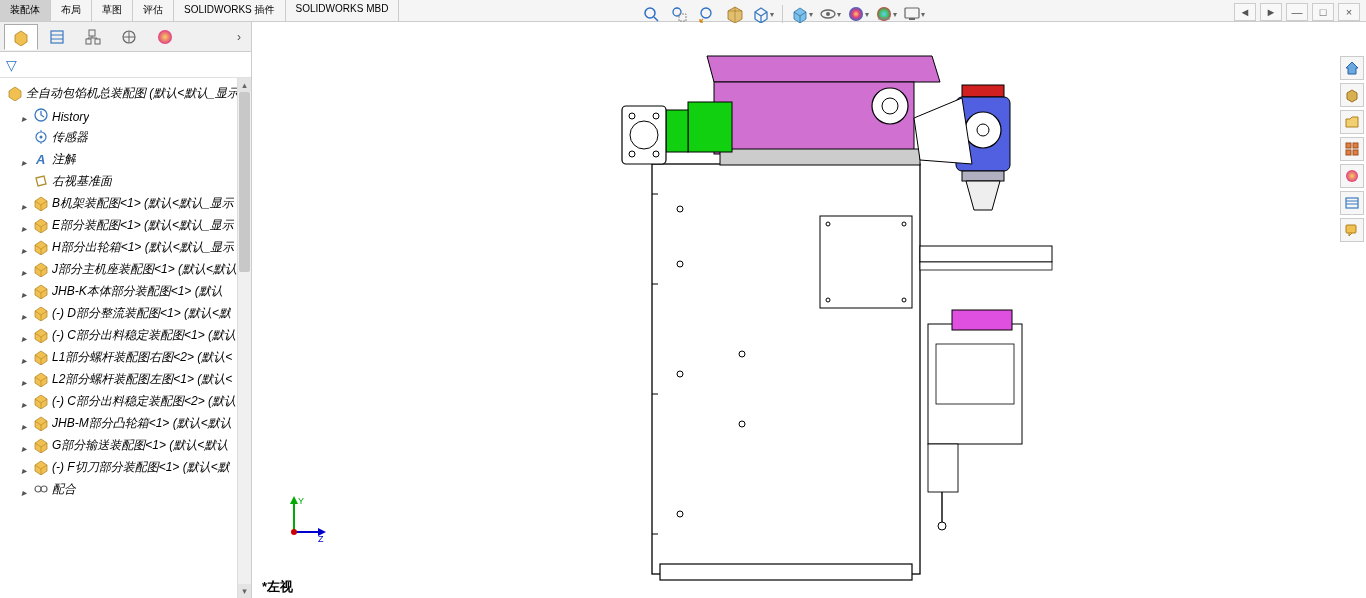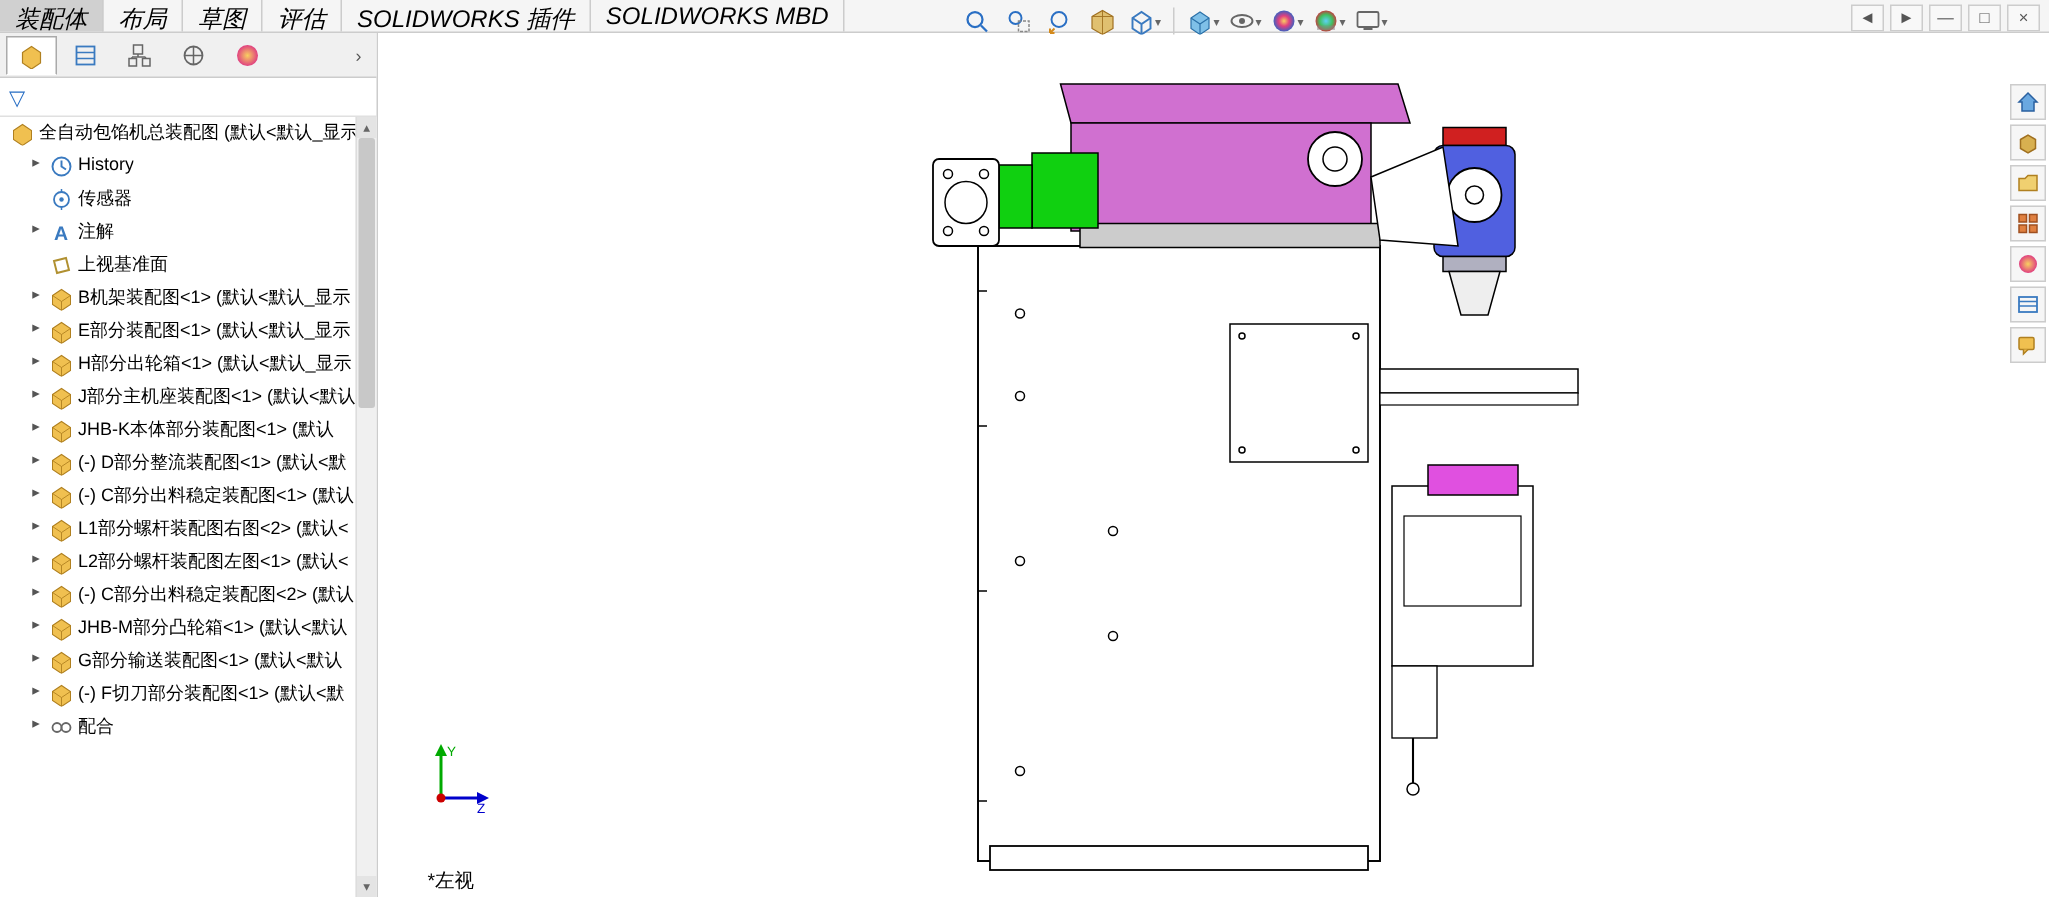--- a/index.html
+++ b/index.html
@@ -1,19 +1,19 @@
 <!DOCTYPE html>
 <html><head>
 <meta charset="utf-8">
 <style>
   * { box-sizing: border-box; margin: 0; padding: 0; }
   body { font-family: "Microsoft YaHei", sans-serif; font-size: 12px; background: #fff; overflow: hidden; width: 1366px; height: 598px; position: relative; }
   
   .top-tabs { display: flex; height: 22px; background: #f5f5f5; border-bottom: 1px solid #ccc; }
-  .top-tab { padding: 3px 10px; border-right: 1px solid #ccc; cursor: pointer; white-space: nowrap; font-size: 16px; font-style: italic; }
+  .top-tab { padding: 3px 10px; border-right: 1px solid #ccc; cursor: pointer; white-space: nowrap; font-size: 10px; }
   .top-tab.active { background: #d0d0d0; }
   
   .hud-toolbar { position: absolute; top: 3px; left: 640px; display: flex; gap: 6px; align-items: center; z-index: 10; }
   .hud-icon { width: 22px; height: 22px; display: flex; align-items: center; justify-content: center; cursor: pointer; }
   .hud-sep { width: 1px; height: 18px; background: #ccc; margin: 0 2px; }
   .dd-arrow { font-size: 8px; color: #666; margin-left: 1px; }
   
   .win-controls { position: absolute; top: 3px; right: 6px; display: flex; gap: 4px; z-index: 10; }
   .win-btn { width: 22px; height: 18px; display: flex; align-items: center; justify-content: center; cursor: pointer; border: 1px solid #ccc; background: #f8f8f8; font-size: 11px; color: #555; }
   
@@ -22,33 +22,33 @@
   .left-panel { width: 252px; background: #fff; border-right: 1px solid #ccc; display: flex; flex-direction: column; position: relative; }
   .panel-tabs { display: flex; background: #f0f0f0; border-bottom: 1px solid #ccc; height: 30px; align-items: center; padding: 0 4px; gap: 2px; }
   .panel-tab { width: 34px; height: 26px; display: flex; align-items: center; justify-content: center; cursor: pointer; border: 1px solid transparent; }
   .panel-tab.active { background: #fff; border: 1px solid #aaa; border-bottom-color: #fff; }
   .panel-tab-more { margin-left: auto; cursor: pointer; padding: 0 6px; color: #555; }
   
   .filter-row { height: 26px; border-bottom: 1px solid #e0e0e0; display: flex; align-items: center; padding: 0 6px; }
   .filter-funnel { color: #2a6fc4; font-size: 14px; cursor: pointer; }
   
   .tree { flex: 1; overflow-y: auto; padding: 2px 0; }
-  .tree-node { display: flex; align-items: flex-start; height: 22px; padding-left: 4px; cursor: pointer; white-space: nowrap; }
+  .tree-node { display: flex; align-items: flex-end; height: 22px; padding-left: 4px; cursor: pointer; white-space: nowrap; font-style: italic; }
   .tree-exp { width: 12px; color: #555; font-size: 10px; text-align: center; }
   .tree-icon { width: 18px; height: 18px; display: flex; align-items: center; justify-content: center; margin: 0 2px; }
   .tree-label { font-size: 12px; overflow: hidden; text-overflow: ellipsis; }
   .indent-1 { padding-left: 18px; }
   
   .vscroll { position: absolute; right: 0; top: 56px; bottom: 0; width: 14px; background: #f0f0f0; border-left: 1px solid #ddd; }
   .vscroll-thumb { position: absolute; left: 1px; right: 1px; top: 14px; height: 180px; background: #c8c8c8; border-radius: 2px; }
   .vscroll-btn { position: absolute; left: 0; right: 0; height: 14px; background: #e4e4e4; text-align: center; font-size: 9px; color: #666; line-height: 14px; }
   
   .canvas { flex: 1; position: relative; background: #fff; }
   .triad { position: absolute; left: 24px; bottom: 54px; width: 50px; height: 50px; }
-  .view-label { position: absolute; left: 10px; bottom: 2px; font-weight: normal; font-size: 13px; margin-left: 23px; }
+  .view-label { position: absolute; left: 10px; bottom: 2px; font-weight: bold; font-size: 13px; }
   
   .model { position: absolute; left: 340px; top: 12px; width: 470px; height: 560px; }
   
   .right-rail { position: absolute; right: 0; top: 56px; width: 26px; display: flex; flex-direction: column; gap: 3px; z-index: 5; }
   .rail-btn { width: 24px; height: 24px; border: 1px solid #ccc; background: #f6f6f6; display: flex; align-items: center; justify-content: center; cursor: pointer; }
   
   
   svg { display: block; }
 </style>
 </head>
@@ -245,21 +245,21 @@
             </span>
             <span class="tree-label">注解</span>
           </div>
           <div class="tree-node indent-1">
             <span class="tree-exp"></span>
             <span class="tree-icon">
               <svg width="16" height="16">
                 <path d="M3 5 L11 3 L13 11 L5 13 Z" fill="none" stroke="#b09030" stroke-width="1.3"></path>
               </svg>
             </span>
-            <span class="tree-label">上视基准面</span>
+            <span class="tree-label">右视基准面</span>
           </div>
           <div class="tree-node indent-1">
             <span class="tree-exp">▸</span>
             <span class="tree-icon">
               <svg width="16" height="16">
                 <path d="M2 6 L8 2 L14 6 L14 12 L8 16 L2 12 Z" fill="#f0c050" stroke="#b08020" stroke-width="0.7"></path>
                 <path d="M2 6 L8 10 L14 6 M8 10 L8 16" stroke="#b08020" stroke-width="0.6" fill="none"></path>
               </svg>
             </span>
             <span class="tree-label">B机架装配图&lt;1&gt; (默认&lt;默认_显示</span>

